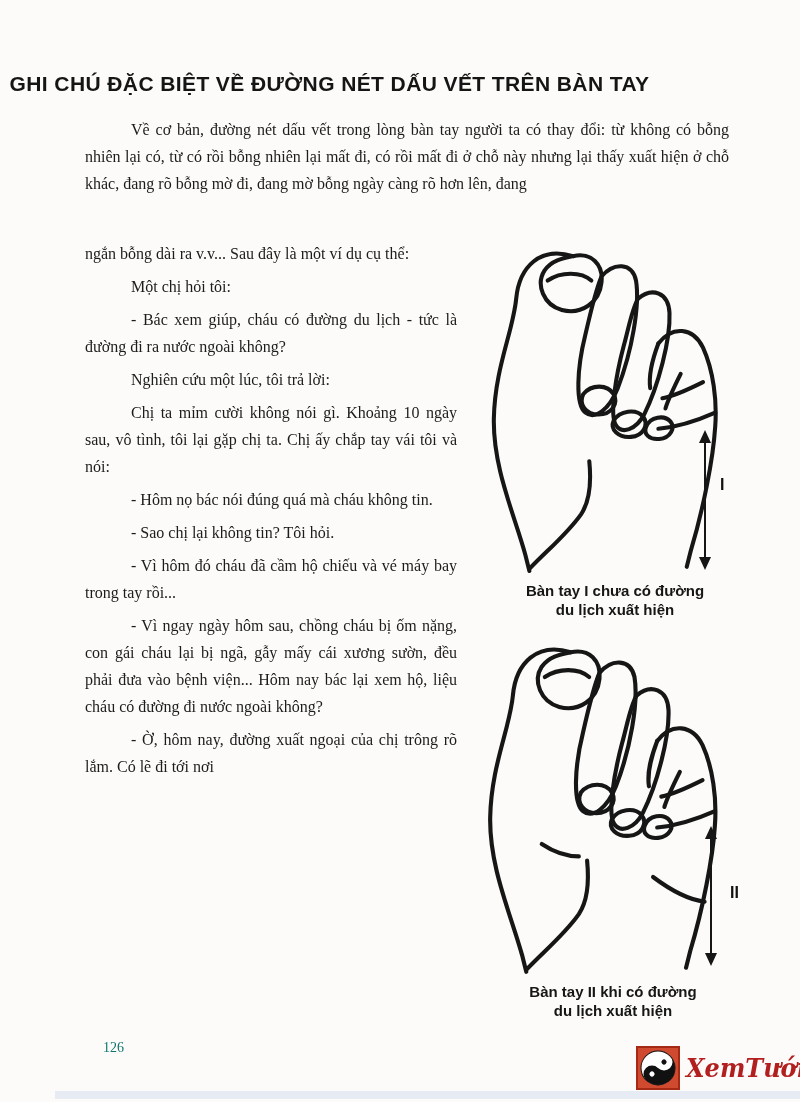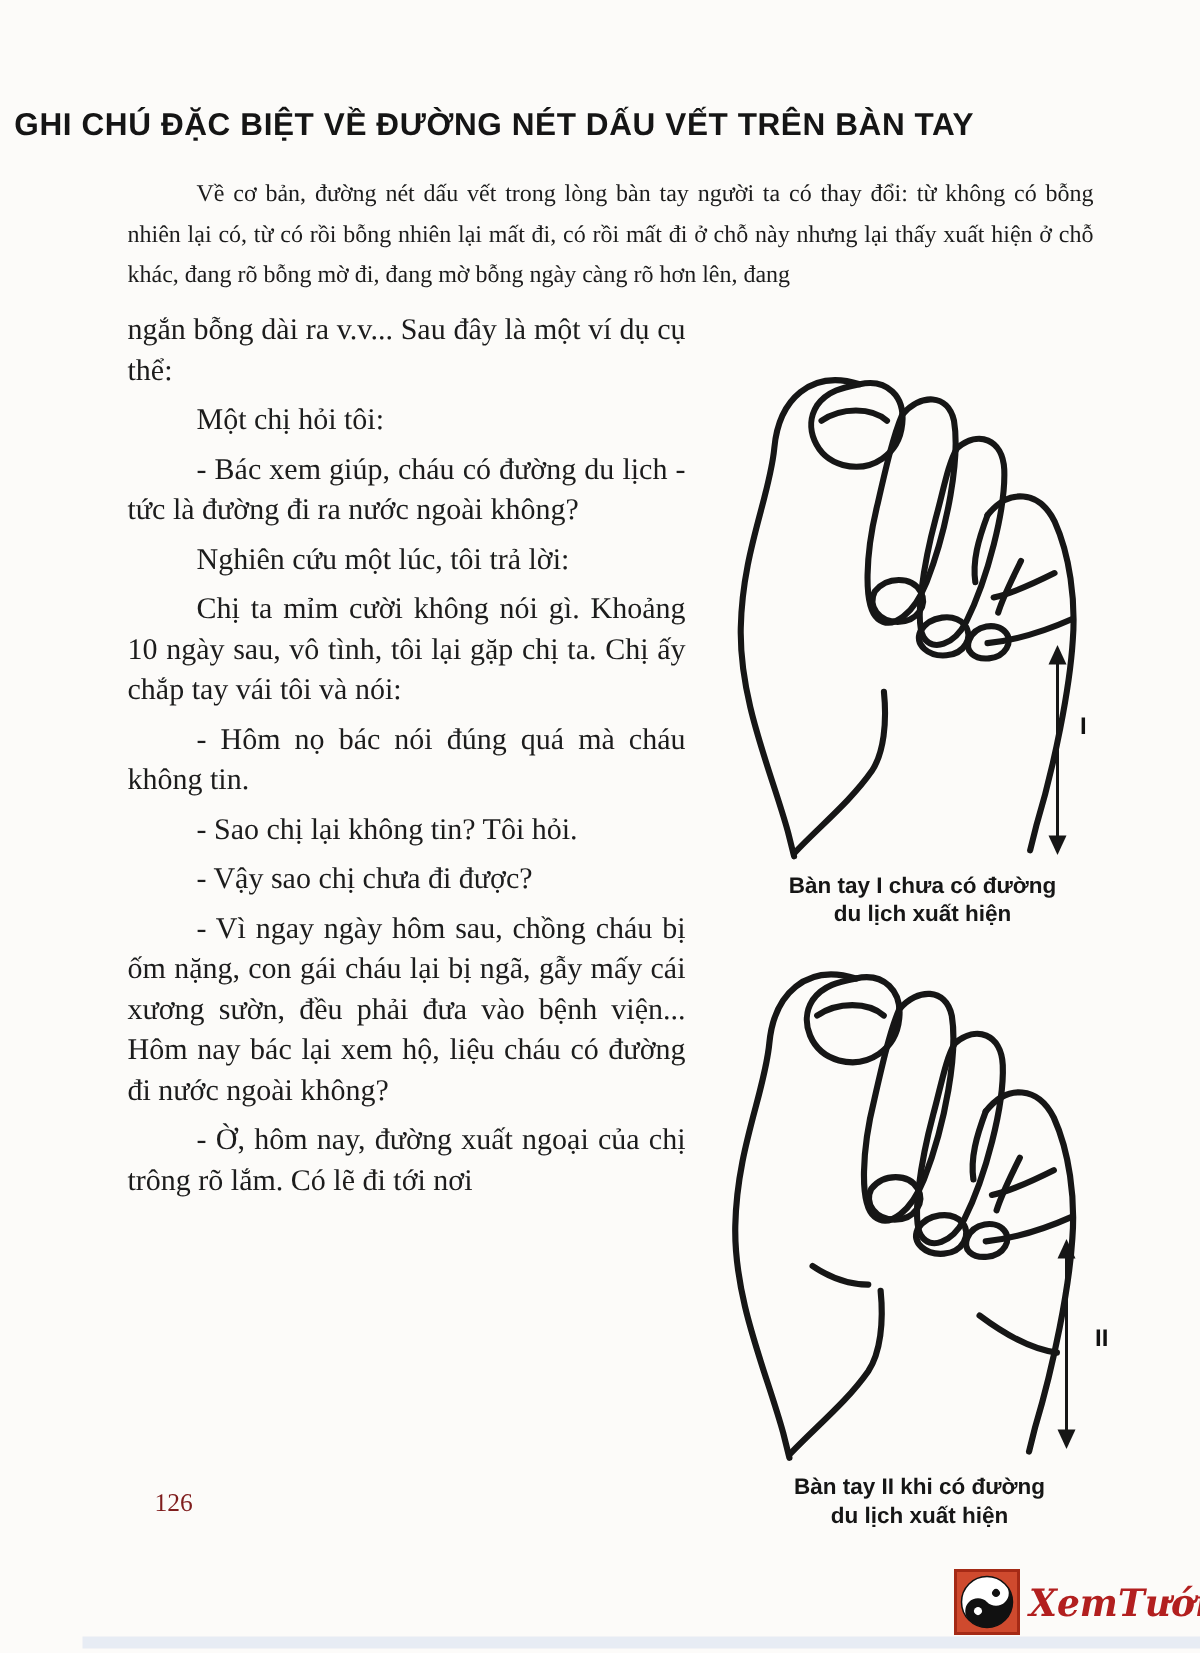--- a/index.html
+++ b/index.html
@@ -21,22 +21,22 @@
     letter-spacing:.4px;
     color:#151515;
   }
   .intro-full{
     position:absolute;left:85px;top:116px;width:644px;
     font-size:16px;line-height:27px;
     text-align:justify;
     text-indent:46px;
   }
   .text-col{
-    position:absolute;left:85px;top:207px;width:372px;
-    font-size:20px;line-height:27px;
+    position:absolute;left:85px;top:240px;width:372px;
+    font-size:16px;line-height:27px;
     text-align:justify;
   }
   .text-col p{margin:0 0 6px 0;text-indent:46px;}
   .text-col p.cont{text-indent:0;}
   .figure{position:absolute;width:300px;}
   .fig-1{left:470px;top:244px;height:395px;}
   .fig-2{left:468px;top:640px;height:400px;}
   .hand{position:absolute;left:8px;top:2px;}
   .arrow{position:absolute;}
   .fig-1 .arrow{left:226px;top:186px;}
@@ -51,22 +51,22 @@
   .caption{
     position:absolute;left:20px;width:250px;
     text-align:center;
     font-family:"Liberation Sans", sans-serif;
     font-weight:bold;font-size:15px;line-height:19px;
     color:#161616;
   }
   .fig-1 .caption{top:337px;text-align:center;}
   .fig-2 .caption{top:342px;}
   .page-number{
-    position:absolute;left:103px;top:992px;
-    font-size:17px;color:#7f1d1d;
+    position:absolute;left:103px;top:1040px;
+    font-size:14px;color:#0f766e;
   }
   .watermark{
     position:absolute;left:636px;top:1046px;
     display:flex;align-items:center;gap:6px;
   }
   .wm-icon{display:block;}
   .wm-text{
     font-family:"DejaVu Serif", serif;
     font-style:italic;font-weight:bold;
     font-size:24px;color:#b21f1f;
@@ -91,21 +91,21 @@
   <div class="intro-full">Về cơ bản, đường nét dấu vết trong lòng bàn tay người ta có thay đổi: từ không có bỗng nhiên lại có, từ có rồi bỗng nhiên lại mất đi, có rồi mất đi ở chỗ này nhưng lại thấy xuất hiện ở chỗ khác, đang rõ bỗng mờ đi, đang mờ bỗng ngày càng rõ hơn lên, đang</div>
 
   <div class="text-col">
     <p class="cont">ngắn bỗng dài ra v.v... Sau đây là một ví dụ cụ thể:</p>
     <p>Một chị hỏi tôi:</p>
     <p>- Bác xem giúp, cháu có đường du lịch - tức là đường đi ra nước ngoài không?</p>
     <p>Nghiên cứu một lúc, tôi trả lời:</p>
     <p>Chị ta mỉm cười không nói gì. Khoảng 10 ngày sau, vô tình, tôi lại gặp chị ta. Chị ấy chắp tay vái tôi và nói:</p>
     <p>- Hôm nọ bác nói đúng quá mà cháu không tin.</p>
     <p>- Sao chị lại không tin? Tôi hỏi.</p>
-    <p>- Vậy sao chị chưa đi được?</p>
+    <p>- Vì hôm đó cháu đã cầm hộ chiếu và vé máy bay trong tay rồi...</p>
     <p>- Vì ngay ngày hôm sau, chồng cháu bị ốm nặng, con gái cháu lại bị ngã, gẫy mấy cái xương sườn, đều phải đưa vào bệnh viện... Hôm nay bác lại xem hộ, liệu cháu có đường đi nước ngoài không?</p>
     <p>- Ờ, hôm nay, đường xuất ngoại của chị trông rõ lắm. Có lẽ đi tới nơi</p>
   </div>
 
   <div class="figure fig-1">
     <svg class="hand" width="250" height="330" viewBox="0 0 235 325">
       <path class="ln" d="M 88,10 C 56,0 35,20 32,52 C 29,84 11,120 10,170 C 9,218 30,264 41,304 L 45,320"></path>
       <path class="ln" d="M 88,10 C 106,6 118,18 116,36 C 114,56 96,68 77,63 C 59,58 51,38 60,24 C 67,14 78,12 88,10"></path>
       <path class="ln" d="M 63,34 C 76,25 96,25 106,34"></path>
       <path class="ln" d="M 116,30 C 128,16 146,16 150,34 C 154,58 146,104 132,140 C 124,160 110,172 100,164 C 90,156 92,120 100,88 C 105,66 110,44 116,30"></path>

